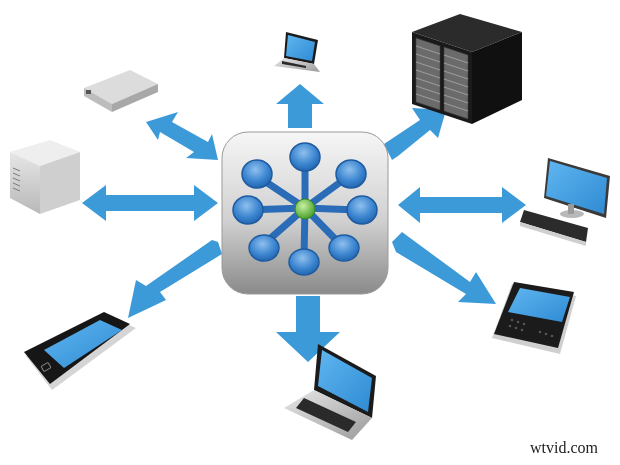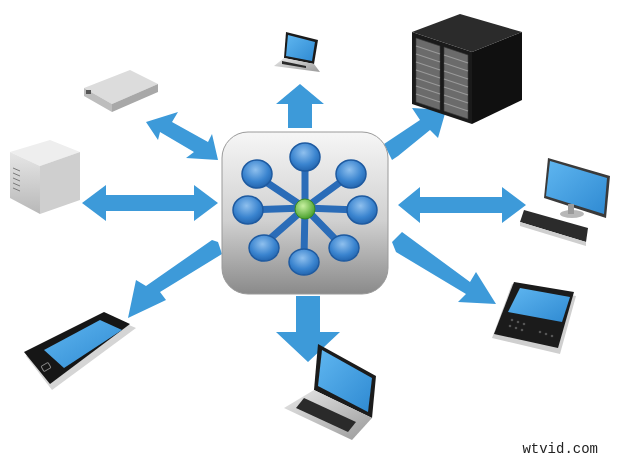--- a/index.html
+++ b/index.html
@@ -1,20 +1,20 @@
 <!DOCTYPE html>
 <html><head>
 <meta charset="utf-8">
 <style>
   html, body { margin: 0; padding: 0; background: #ffffff; }
   body { width: 620px; height: 465px; position: relative; overflow: hidden;
          font-family: "Liberation Sans", sans-serif; }
   #stage { position: absolute; left: 0; top: 0; width: 620px; height: 465px; }
-  .watermark { position: absolute; right: 22px; bottom: 8px; font-size: 14px;
-               color: #222222; font-family: Liberation Mono, monospace; }
+  .watermark { position: absolute; right: 22px; bottom: 8px; font-size: 16px;
+               color: #222222; font-family: Liberation Serif, serif; }
 </style>
 </head>
 <body>
 
 <svg id="stage" viewBox="0 0 620 465" xmlns="http://www.w3.org/2000/svg">
   <defs>
     <linearGradient id="tileGrad" x1="0" y1="0" x2="0" y2="1">
       <stop offset="0" stop-color="#f6f6f6"></stop>
       <stop offset="0.55" stop-color="#d0d0d0"></stop>
       <stop offset="1" stop-color="#8a8a8a"></stop>

